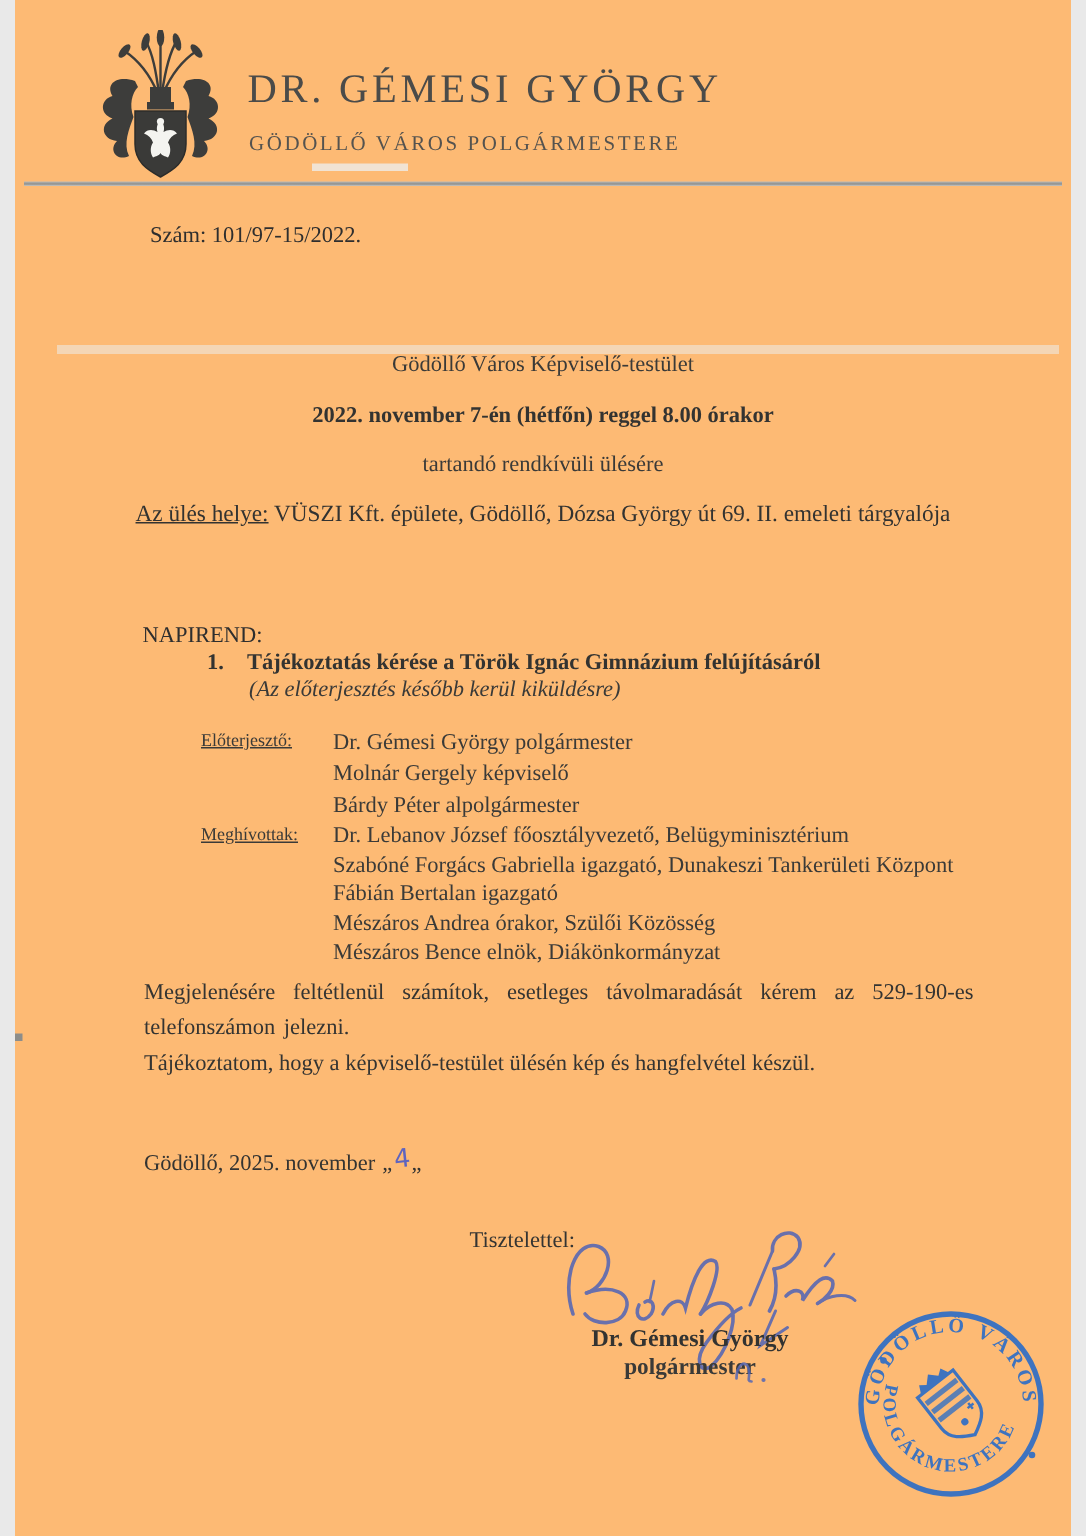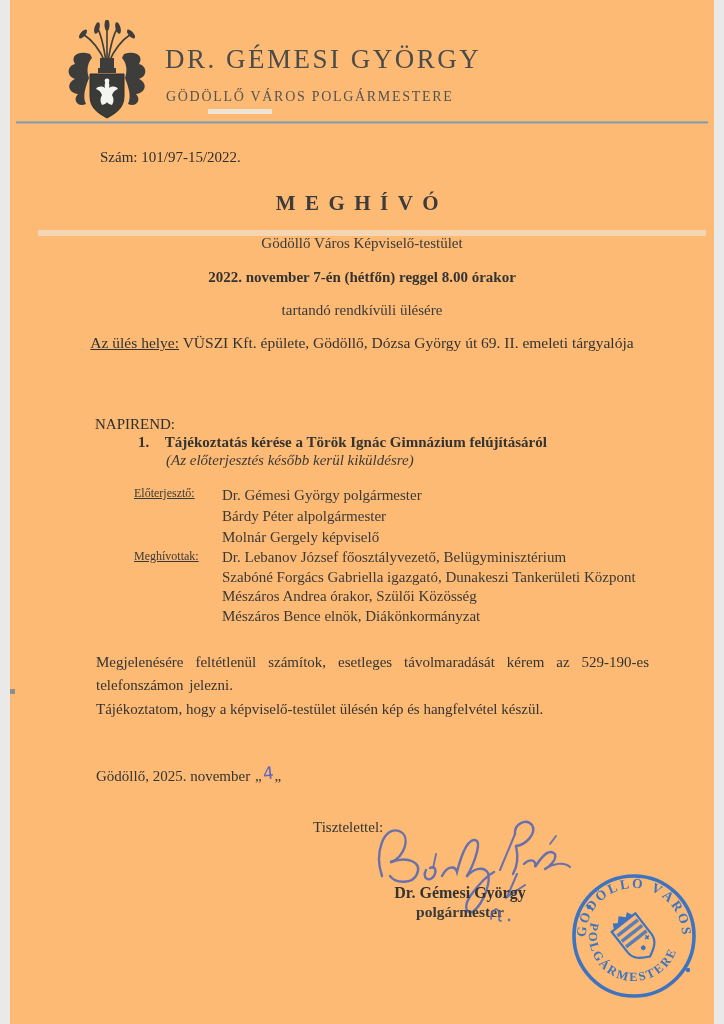--- a/index.html
+++ b/index.html
@@ -94,47 +94,47 @@
   <div class="abs hdr-name">DR. GÉMESI GYÖRGY</div>
   <div class="abs hdr-sub">GÖDÖLLŐ VÁROS POLGÁRMESTERE</div>
   <div class="abs hdr-rule"></div>
 
   <div class="abs artifact smudge"></div>
   <div class="abs artifact band1"></div>
   <div class="abs speck"></div>
 
   <div class="abs szam">Szám: 101/97-15/2022.</div>
 
-  <div class="abs centered doc-title">MEGHÍVÓ</div>
   <div class="abs centered line-body">Gödöllő Város Képviselő-testület</div>
   <div class="abs centered line-datetime">2022. november 7-én (hétfőn) reggel 8.00 órakor</div>
   <div class="abs centered line-session">tartandó rendkívüli ülésére</div>
   <div class="abs centered line-location">
     <span class="underline">Az ülés helye:</span>
     <span>VÜSZI Kft. épülete, Gödöllő, Dózsa György út 69. II. emeleti tárgyalója</span>
   </div>
 
   <div class="abs napirend">NAPIREND:</div>
   <div class="abs agenda-item">
     <span class="num">1.</span>
     <span>Tájékoztatás kérése a Török Ignác Gimnázium felújításáról</span>
   </div>
   <div class="abs agenda-note">(Az előterjesztés később kerül kiküldésre)</div>
 
   <div class="abs block-label lbl-presenters">Előterjesztő:</div>
   <div class="abs presenters">
     <div>Dr. Gémesi György polgármester</div>
+    <div>Molnár Gergely képviselő</div>
     <div>Bárdy Péter alpolgármester</div>
-    <div>Molnár Gergely képviselő</div>
   </div>
 
   <div class="abs block-label lbl-invitees">Meghívottak:</div>
   <div class="abs invitees">
     <div>Dr. Lebanov József főosztályvezető, Belügyminisztérium</div>
     <div>Szabóné Forgács Gabriella igazgató, Dunakeszi Tankerületi Központ</div>
+    <div>Fábián Bertalan igazgató</div>
     <div>Mészáros Andrea órakor, Szülői Közösség</div>
     <div>Mészáros Bence elnök, Diákönkormányzat</div>
   </div>
 
   <div class="abs para1">Megjelenésére feltétlenül számítok, esetleges távolmaradását kérem az 529-190-es telefonszámon jelezni.</div>
   <div class="abs para2">Tájékoztatom, hogy a képviselő-testület ülésén kép és hangfelvétel készül.</div>
 
   <div class="abs date-line">
     <span>Gödöllő, 2025. november</span>
     <span class="q">„</span><span class="hand-day">4</span><span class="q">„</span>

